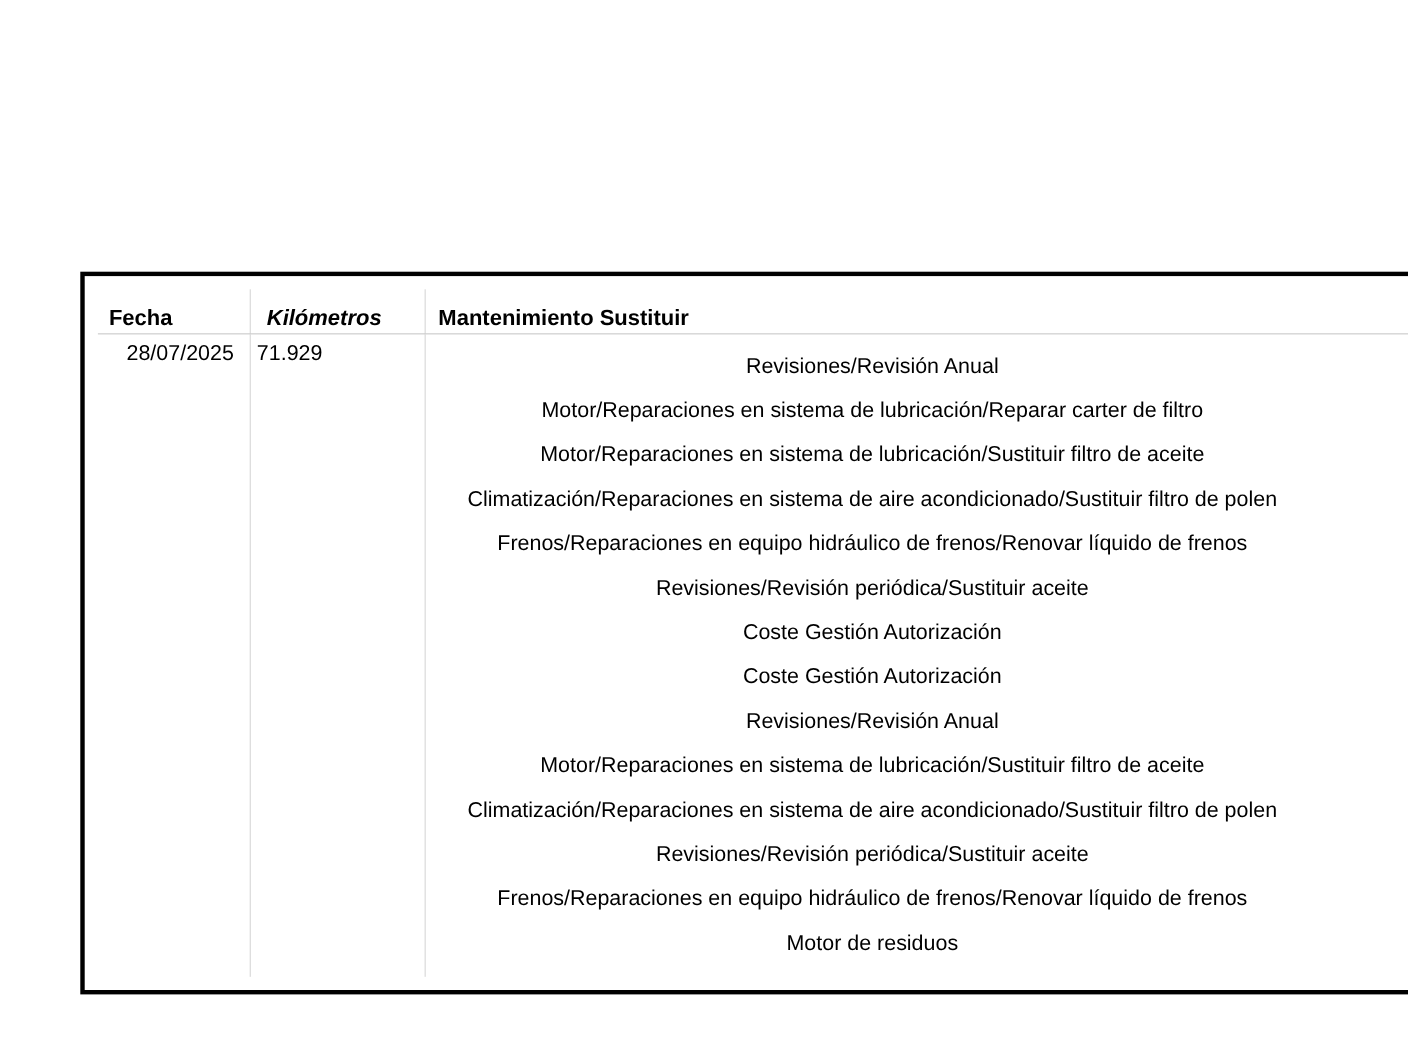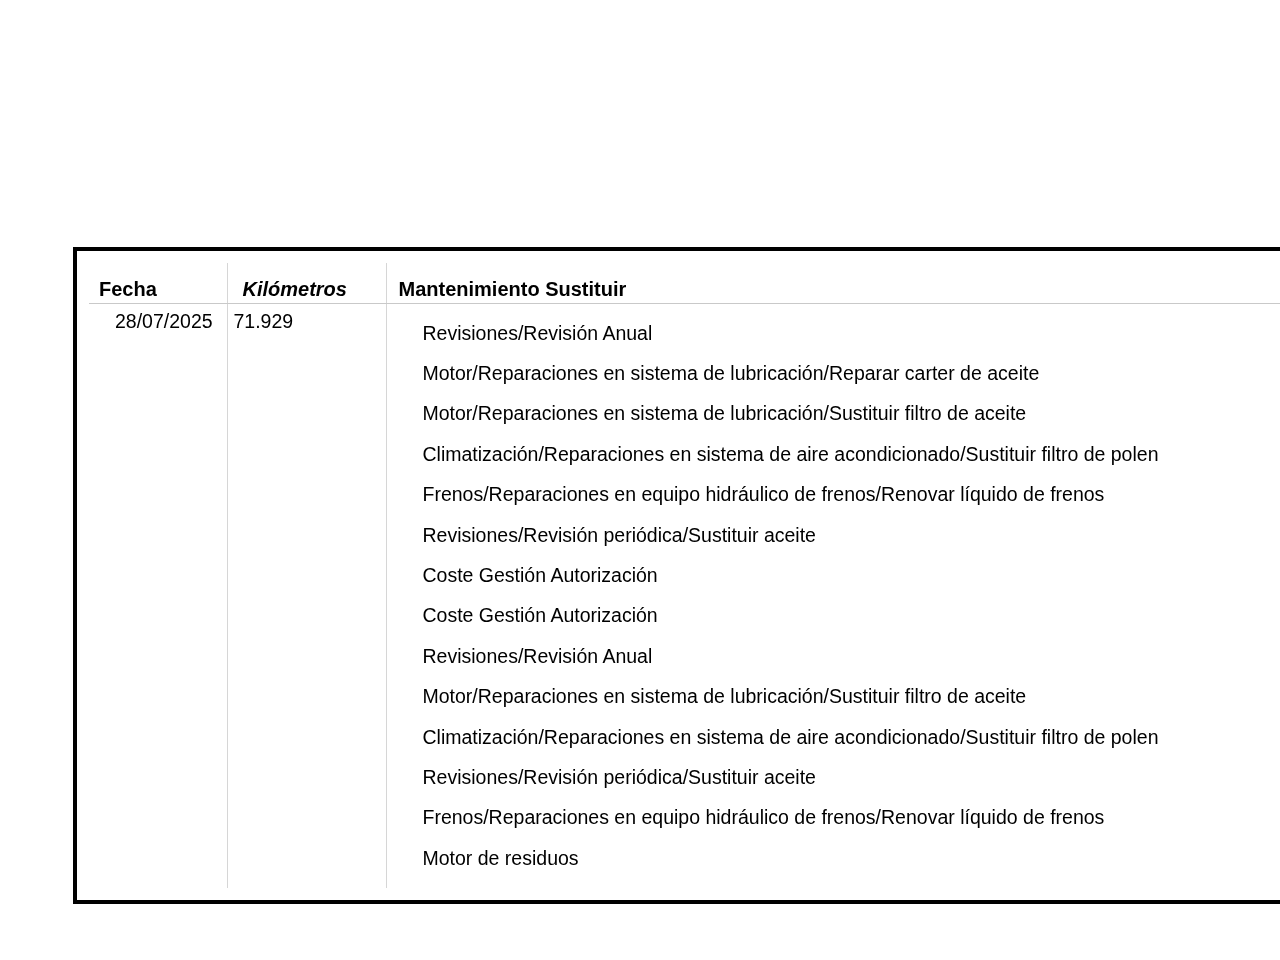--- a/index.html
+++ b/index.html
@@ -55,21 +55,21 @@
     font-size: 19.5px;
     line-height: 28.4px;
     padding-top: 3px;
     padding-bottom: 4px;
   }
   td.td-fecha { padding-left: 26px; }
   td.td-km    { padding-left: 6px; }
   td.td-mant  { padding-left: 12px; }
   td.td-fecha, td.td-km { border-right: 1px solid #d6d6d6; }
   .mant-wrap { width: 765px; }
-  .mant-line { white-space: normal; }
+  .mant-line { white-space: normal; text-align: center; }
 </style>
 </head>
 <body>
 
 <div class="page">
   <div class="frame">
     <table class="maint">
       <colgroup>
         <col class="c1">
           <col class="c2">
@@ -82,21 +82,21 @@
           <th class="th-mant">Mantenimiento Sustituir</th>
         </tr>
       </thead>
       <tbody id="rows-body">
   <tr>
     <td class="td-fecha">28/07/2025</td>
     <td class="td-km">71.929</td>
     <td class="td-mant">
       <div class="mant-wrap">
                 <div class="mant-line">Revisiones/Revisión Anual</div>
-                <div class="mant-line">Motor/Reparaciones en sistema de lubricación/Reparar carter de aceite</div>
+                <div class="mant-line">Motor/Reparaciones en sistema de lubricación/Reparar carter de filtro</div>
                 <div class="mant-line">Motor/Reparaciones en sistema de lubricación/Sustituir filtro de aceite</div>
                 <div class="mant-line">Climatización/Reparaciones en sistema de aire acondicionado/Sustituir filtro de polen</div>
                 <div class="mant-line">Frenos/Reparaciones en equipo hidráulico de frenos/Renovar líquido de frenos</div>
                 <div class="mant-line">Revisiones/Revisión periódica/Sustituir aceite</div>
                 <div class="mant-line">Coste Gestión Autorización</div>
                 <div class="mant-line">Coste Gestión Autorización</div>
                 <div class="mant-line">Revisiones/Revisión Anual</div>
                 <div class="mant-line">Motor/Reparaciones en sistema de lubricación/Sustituir filtro de aceite</div>
                 <div class="mant-line">Climatización/Reparaciones en sistema de aire acondicionado/Sustituir filtro de polen</div>
                 <div class="mant-line">Revisiones/Revisión periódica/Sustituir aceite</div>

